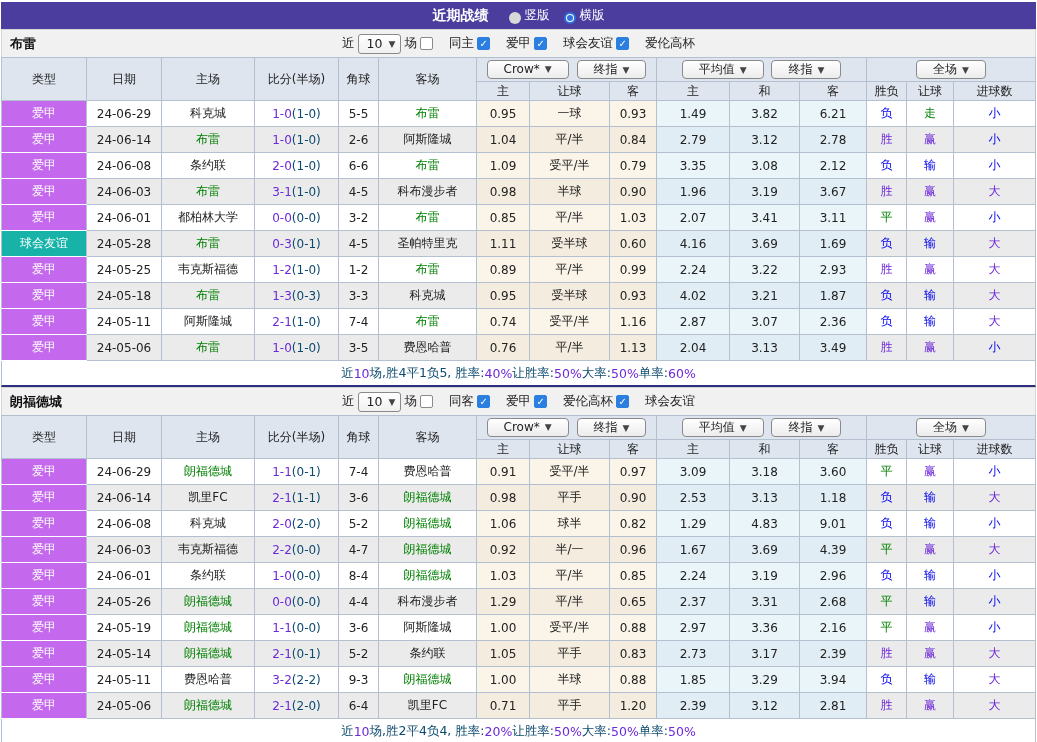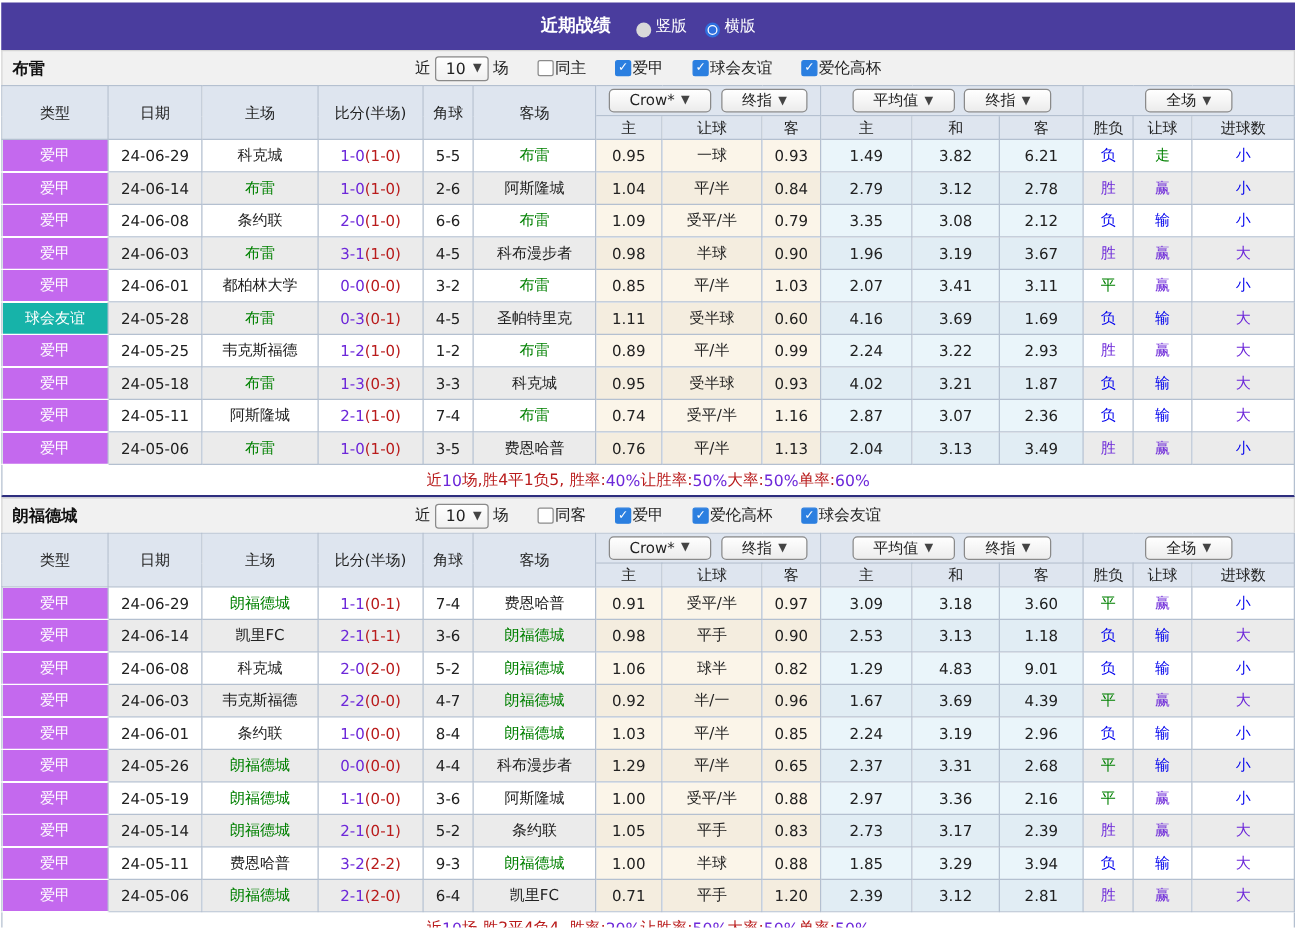--- a/index.html
+++ b/index.html
@@ -4,21 +4,21 @@
 <style>
   * { box-sizing: border-box; margin: 0; padding: 0; }
   body {
     width: 1037px; height: 742px;
     font-family: "DejaVu Sans", "Liberation Sans", sans-serif;
     font-size: 12px; color: #222; background: #fff;
     padding: 2px 1px 0 1px;
   }
   
   .title-bar {
-    height: 38px; background: #4a3d9e; color: #fff;
+    height: 27px; background: #4a3d9e; color: #fff;
     display: flex; align-items: center; justify-content: center; gap: 20px;
   }
   .title-bar .title { font-weight: bold; font-size: 14px; }
   .radio-group { display: flex; align-items: center; gap: 14px; font-size: 12.5px; }
   .radio-item { display: flex; align-items: flex-end; gap: 4px; cursor: pointer; }
   .radio-circle {
     width: 12px; height: 12px; border-radius: 50%;
     background: #d9d9d9; display: inline-block; position: relative;
   }
   .radio-circle.checked { background: #fff; border: 2px solid #2f6fde; }
@@ -49,21 +49,21 @@
     width: 13px; height: 13px; display: inline-block; vertical-align: -2px;
     border: 1px solid #8a8a8a; background: #fff; border-radius: 2px; cursor: pointer;
   }
   .checkbox.checked {
     background: #2b7fe0; border-color: #2b7fe0; position: relative;
   }
   .checkbox.checked::after {
     content: "✓"; color: #fff; font-size: 10px; font-weight: bold;
     position: absolute; left: 1.5px; top: -0.5px;
   }
-  .cb-item { display: inline-flex; align-items: center; gap: 1px; cursor: pointer; margin-left: 20px; }
+  .cb-item { display: inline-flex; align-items: center; gap: 16px; cursor: pointer; }
   
   table { border-collapse: collapse; table-layout: fixed; width: 1035px; }
   col.w1{width:85px} col.w2{width:75px} col.w3{width:93px} col.w4{width:84px}
   col.w5{width:40px} col.w6{width:98px} col.w7{width:53px} col.w8{width:80px}
   col.w9{width:47px} col.w10{width:73px} col.w11{width:70px} col.w12{width:67px}
   col.w13{width:40px} col.w14{width:47px} col.w15{width:auto}
   th, td { border: 1px solid #b4c0d0; text-align: center; overflow: hidden; white-space: nowrap; }
   thead th { background: #dee5ef; font-weight: normal; color: #222; }
   thead tr.h-top th { height: 24px; }
   thead tr.h-sub th { height: 19px; }
@@ -79,21 +79,21 @@
   tr.even td.c-plain, tr.even td.c-res { background: #ebebeb; }
   tr.odd td.c-cream { background: #fbf5e9; }
   tr.even td.c-cream { background: #f4eddf; }
   tr.odd td.c-blue { background: #eaf5fa; }
   tr.even td.c-blue { background: #e1edf4; }
   td.badge-purple { background: #c469ee; color: #fff; border-color: #fff #b4c0d0; }
   td.badge-teal { background: #17b3a9; color: #fff; border-color: #fff #b4c0d0; }
   .t-red { color: #6d28d9; }
   .t-blue { color: #0000ee; }
   .t-green { color: #008000; }
-  .t-dark { color: #b91c1c; }
+  .t-dark { color: #0c4a6e; }
   .t-team { color: #008000; }
   
   .summary-row {
     height: 26px; border: 1px solid #b4c0d0; border-top: none;
     border-bottom: 2px solid #2e2e7e;
     display: flex; align-items: center; justify-content: center;
     background: #fff; font-size: 12.5px;
   }
 </style>
 </head>

